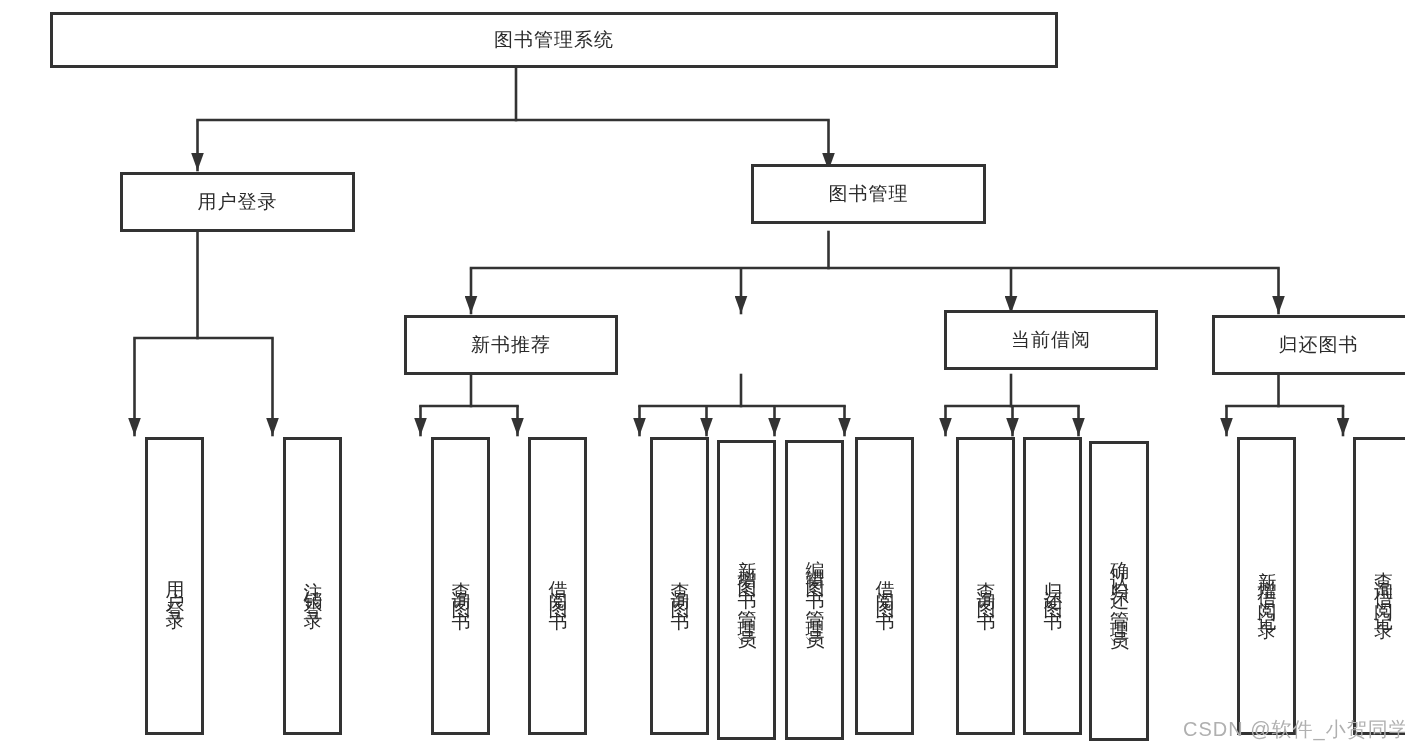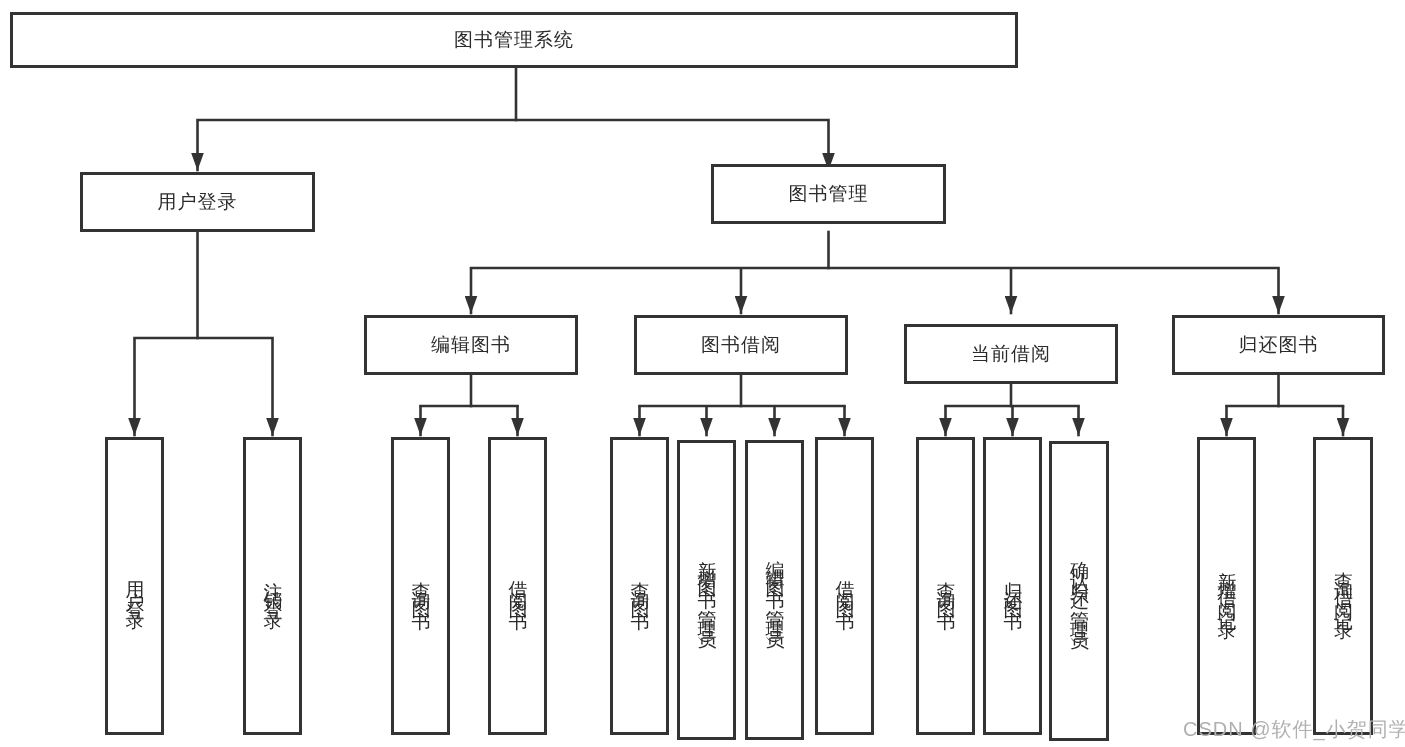--- a/index.html
+++ b/index.html
@@ -5,21 +5,21 @@
   html,body { margin:0; padding:0; background:#ffffff; }
   .stage {
     position:relative; width:1405px; height:747px; background:#ffffff;
     font-family:"Liberation Sans","DejaVu Sans",sans-serif; overflow:hidden;
   }
   svg.connectors { position:absolute; left:0; top:0; width:1405px; height:747px; }
   .box {
     position:absolute; box-sizing:border-box; background:#ffffff;
     border:3px solid #333333; color:#2b2b2b;
     display:flex; align-items:center; justify-content:center;
-    font-size:19px; line-height:1.2; z-index:2; text-align:center;
+    font-size:19px; line-height:1.2; z-index:2; text-align:center;margin-left:40px;
   }
   .h { letter-spacing:1px; }
   .v {
     writing-mode:vertical-rl; text-orientation:mixed;
     letter-spacing:10px; font-size:19px; padding:8px 0;
   }
   .watermark {
     position:absolute; left:1183px; top:716px; z-index:5;
     font-size:20px; color:#b0b0b0; letter-spacing:1px; white-space:nowrap;
   }
@@ -78,23 +78,22 @@
       <path d="M1226.5,407 V435" marker-end="url(#arr)"></path>
       <path d="M1343,407 V435" marker-end="url(#arr)"></path>
     </g>
   </svg>
 
   <div class="box h" style="left:10px;top:12px;width:1008px;height:56px">图书管理系统</div>
 
   <div class="box h" style="left:80px;top:172px;width:235px;height:60px">用户登录</div>
   <div class="box h" style="left:711px;top:164px;width:235px;height:60px">图书管理</div>
 
-  <div class="box h" style="left:364px;top:315px;width:214px;height:60px">编辑图书</div>
-  <div class="box h" style="left:634px;top:315px;width:214px;height:60px">图书借阅</div>
-  <div class="box h" style="left:904px;top:324px;width:214px;height:60px">当前借阅</div>
+  <div class="box h" style="left:364px;top:315px;width:214px;height:60px">新书推荐</div>
+  <div class="box h" style="left:904px;top:310px;width:214px;height:60px">当前借阅</div>
   <div class="box h" style="left:1172px;top:315px;width:213px;height:60px">归还图书</div>
 
   <div class="box v" style="left:105px;top:437px;width:59px;height:298px">用户登录</div>
   <div class="box v" style="left:243px;top:437px;width:59px;height:298px">注销登录</div>
 
   <div class="box v" style="left:391px;top:437px;width:59px;height:298px">查询图书</div>
   <div class="box v" style="left:488px;top:437px;width:59px;height:298px">借阅图书</div>
 
   <div class="box v" style="left:610px;top:437px;width:59px;height:298px">查询图书</div>
   <div class="box v" style="left:677px;top:440px;width:59px;height:300px">新增图书（管理员）</div>

